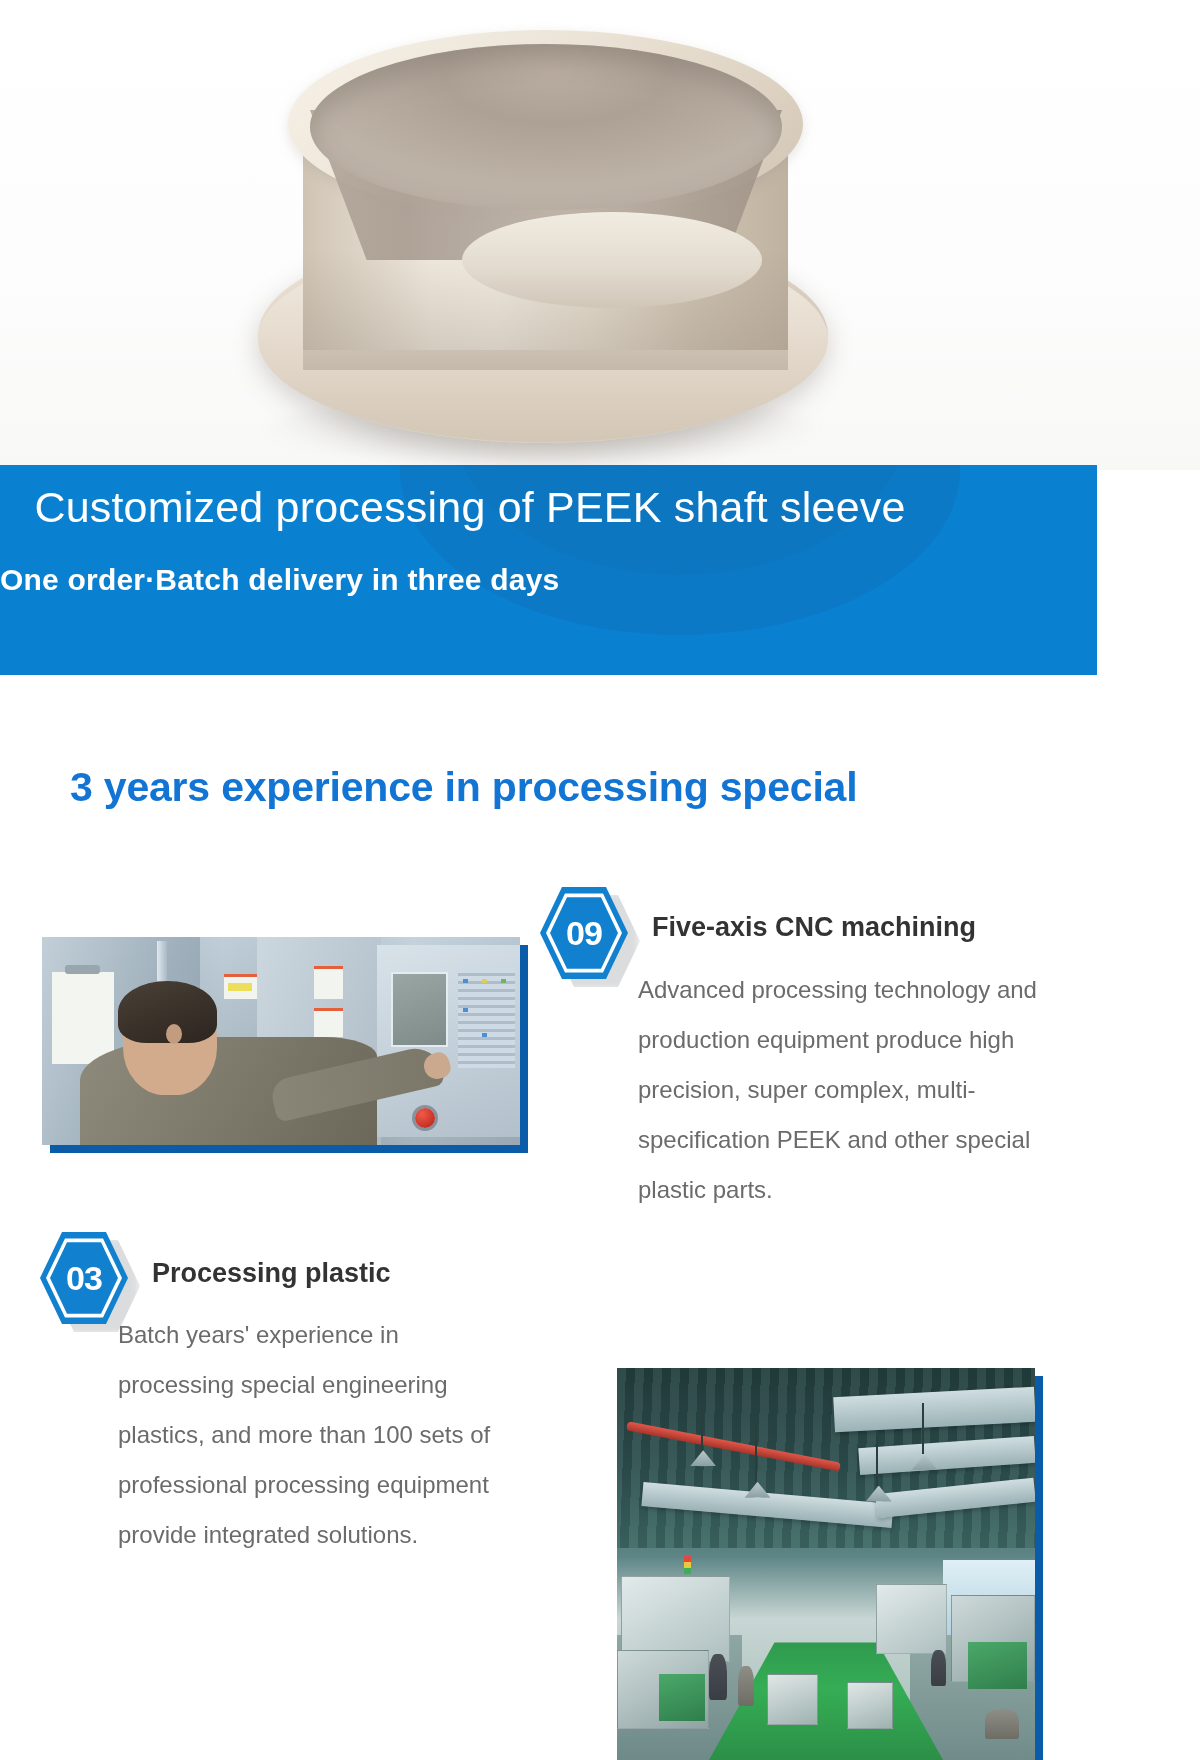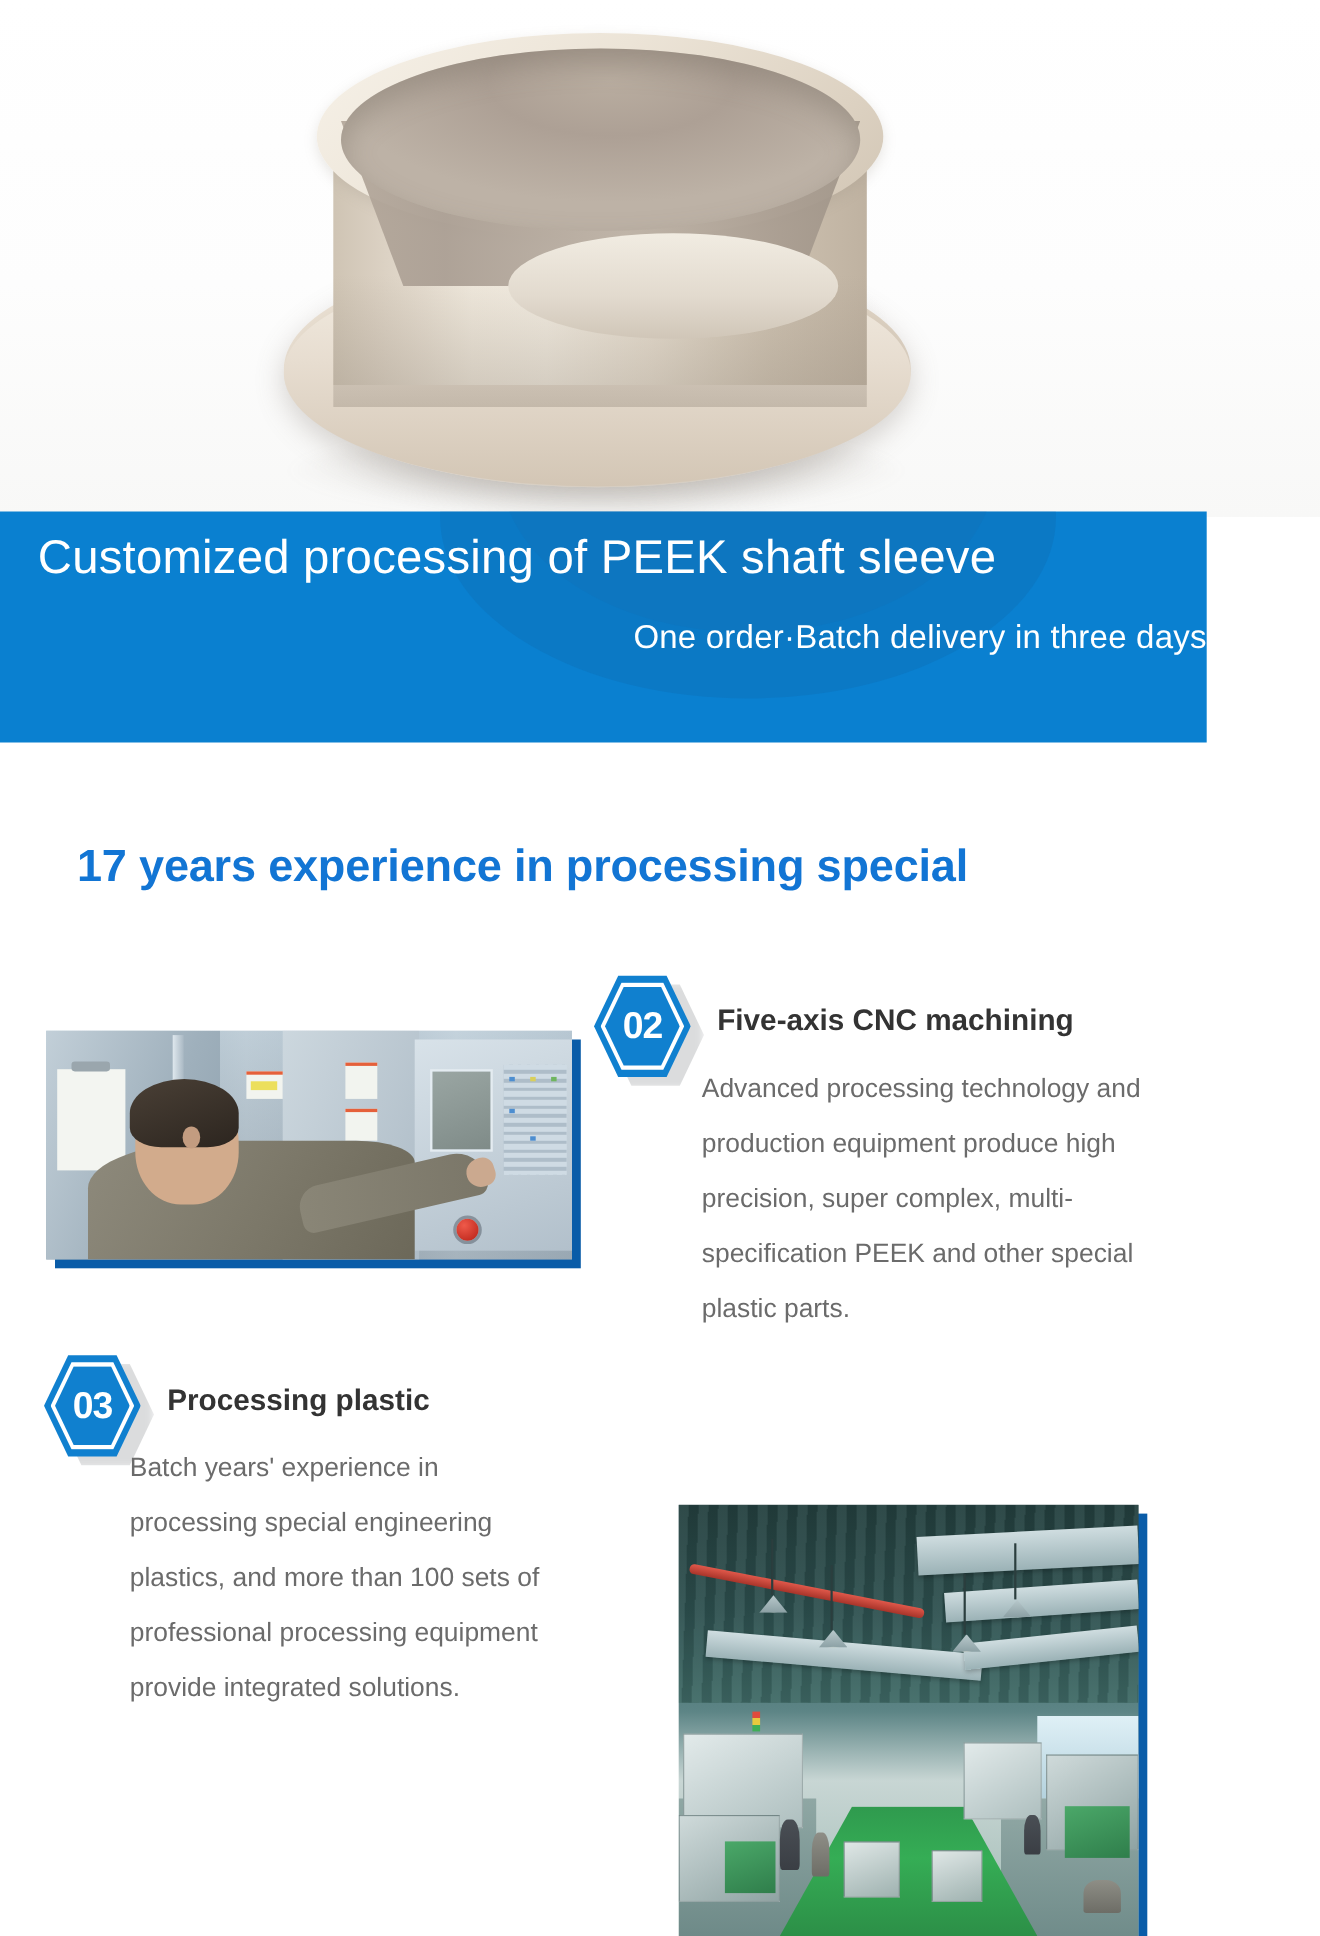--- a/index.html
+++ b/index.html
@@ -97,22 +97,22 @@
     background:rgba(20,104,170,.18);
   }
   .banner-title {
     position:absolute; left:0; top:18px; width:940px;
     text-align:center; color:#ffffff;
     font-size:43px; font-weight:400; letter-spacing:.2px;
     white-space:nowrap;
   }
   .banner-sub {
     position:absolute; left:0; top:98px; width:1097px;
-    text-align:right; color:#ffffff;
-    font-size:30px; font-weight:400; letter-spacing:.2px;
+    text-align:left; color:#ffffff;
+    font-size:30px; font-weight:700; letter-spacing:.2px;
     white-space:nowrap;
   }
 
   
   .heading {
     position:absolute; left:70px; top:758px; width:1010px;
     color:#1275d4;
     font-size:41px; font-weight:bold; line-height:58px;
     letter-spacing:-.2px;
   }
@@ -274,21 +274,21 @@
 </div>
 
 <div class="banner">
   <div class="banner-tint"></div>
   <div class="banner-tint2"></div>
   <div class="banner-title">Customized processing of PEEK shaft sleeve</div>
   <div class="banner-sub">One order·Batch delivery in three days</div>
 </div>
 
 <div class="heading">
-  <div>17 years experience in processing special</div>
+  <div>3 years experience in processing special</div>
 </div>
 
 <div class="photo-edge photo1-edge"></div>
 <div class="photo photo1">
   <div class="p1-cabinet-l"></div>
   <div class="p1-clip"></div>
   <div class="p1-cabinet-door"></div>
   <div class="p1-cabinet-m"></div>
   <div class="p1-label" style="left:38%;top:18%;width:7%;height:12%;"></div>
   <div class="p1-label y" style="left:39%;top:22%;width:5%;height:4%;"></div>
@@ -310,21 +310,21 @@
   <div class="p1-head"></div>
   <div class="p1-hair"></div>
   <div class="p1-ear"></div>
 </div>
 
 <div class="hexwrap" style="left:540px;top:884px;">
   <div class="shadow"></div>
   <div class="hex"></div>
   <div class="hex-inner"></div>
   <div class="hex-core">
-    <span class="hex-num">02</span>
+    <span class="hex-num">09</span>
   </div>
 </div>
 <div class="feat-title" style="left:652px;top:912px;">Five-axis CNC machining</div>
 <div class="feat-body" style="left:638px;top:965px;width:430px;">Advanced processing technology and production equipment produce high precision, super complex, multi-specification PEEK and other special plastic parts.</div>
 
 <div class="hexwrap" style="left:40px;top:1229px;">
   <div class="shadow"></div>
   <div class="hex"></div>
   <div class="hex-inner"></div>
   <div class="hex-core">

